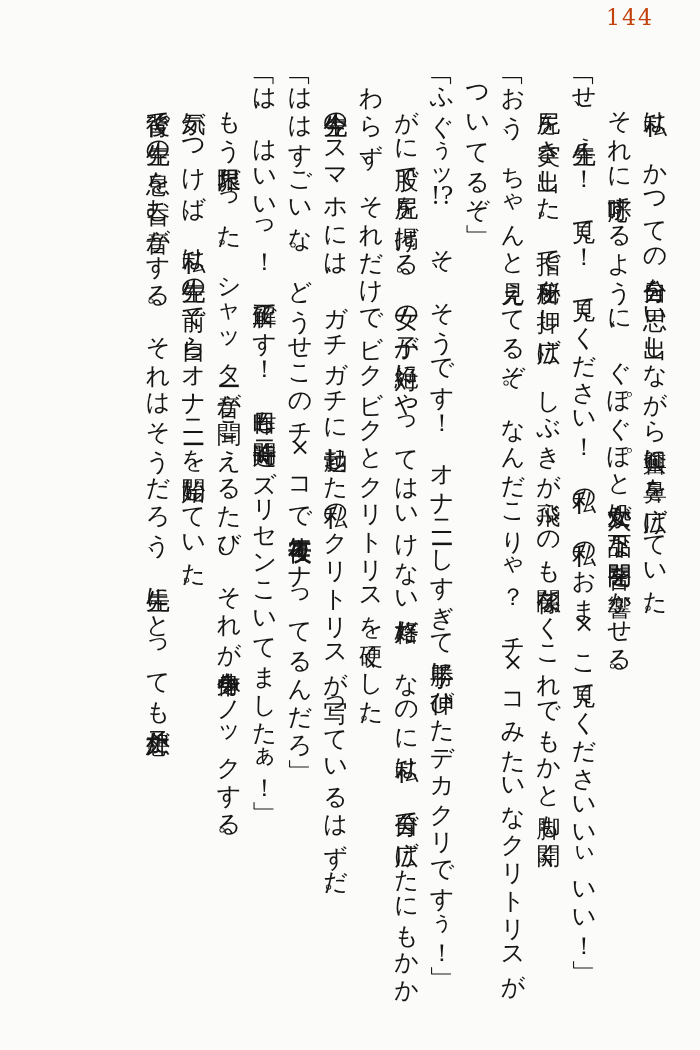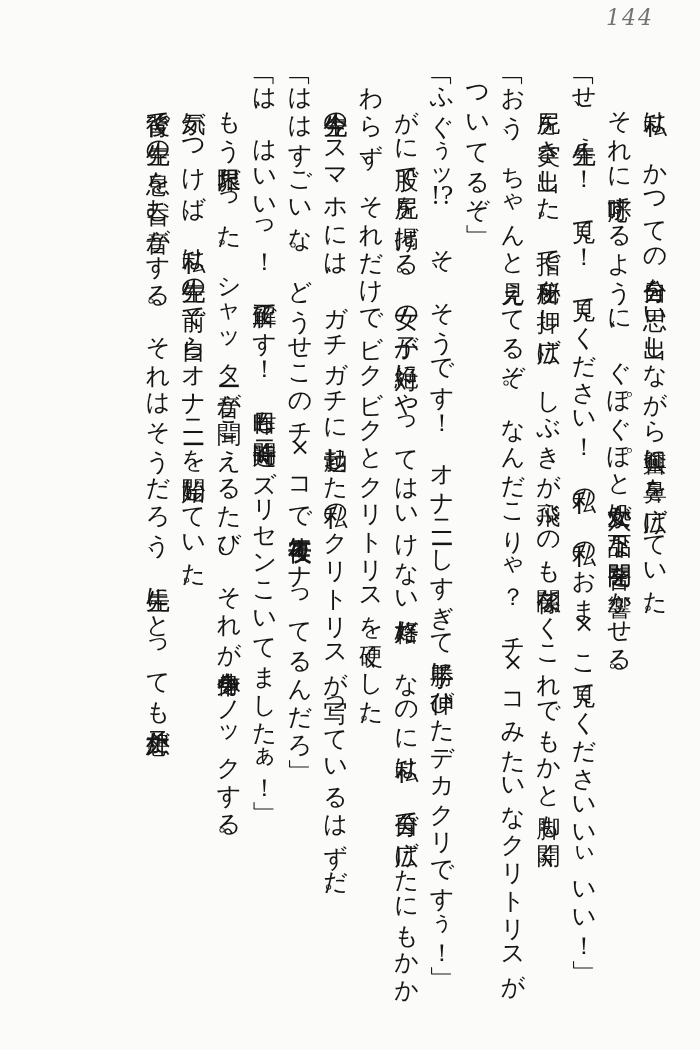--- a/index.html
+++ b/index.html
@@ -13,24 +13,23 @@
     height: 1050px;
     background: #fbfbf9;
     overflow: hidden;
     box-sizing: border-box;
   }
   .page-number {
     position: absolute;
     top: 5px;
     left: 606px;
     font-family: "DejaVu Serif", "Liberation Serif", serif;
-    font-style: italic;
     font-size: 22px;
     letter-spacing: 2px;
-    color: #737373;
+    color: #c2410c;
   }
   .text-block {
     position: absolute;
     top: 70px;
     right: 28px;
     height: 941px;
     writing-mode: vertical-rl;
     text-orientation: mixed;
     font-family: "DejaVu Serif", "Liberation Serif", serif;
     font-size: 24px;

